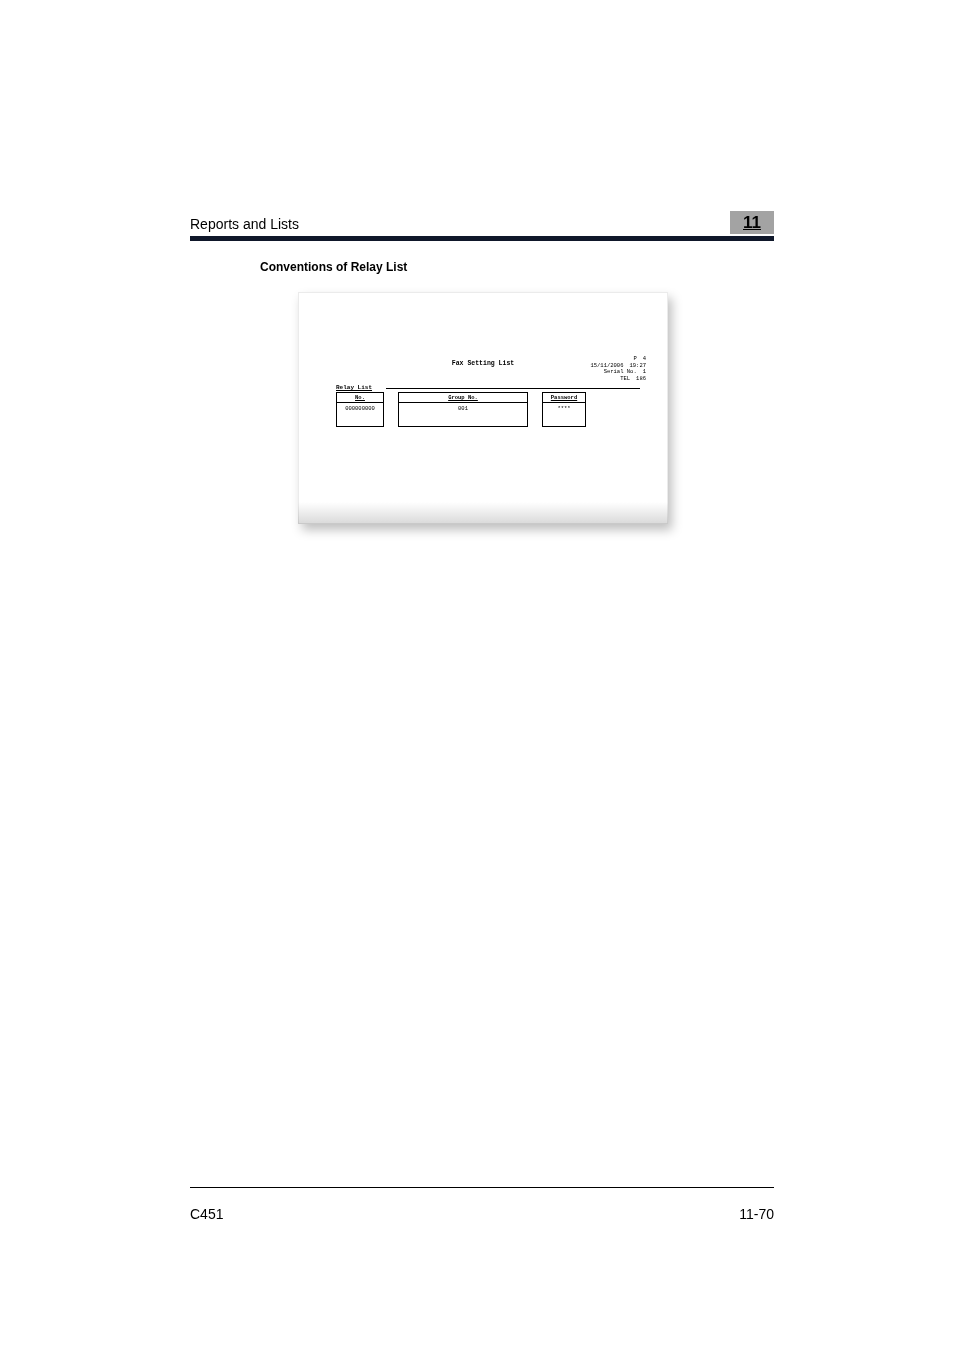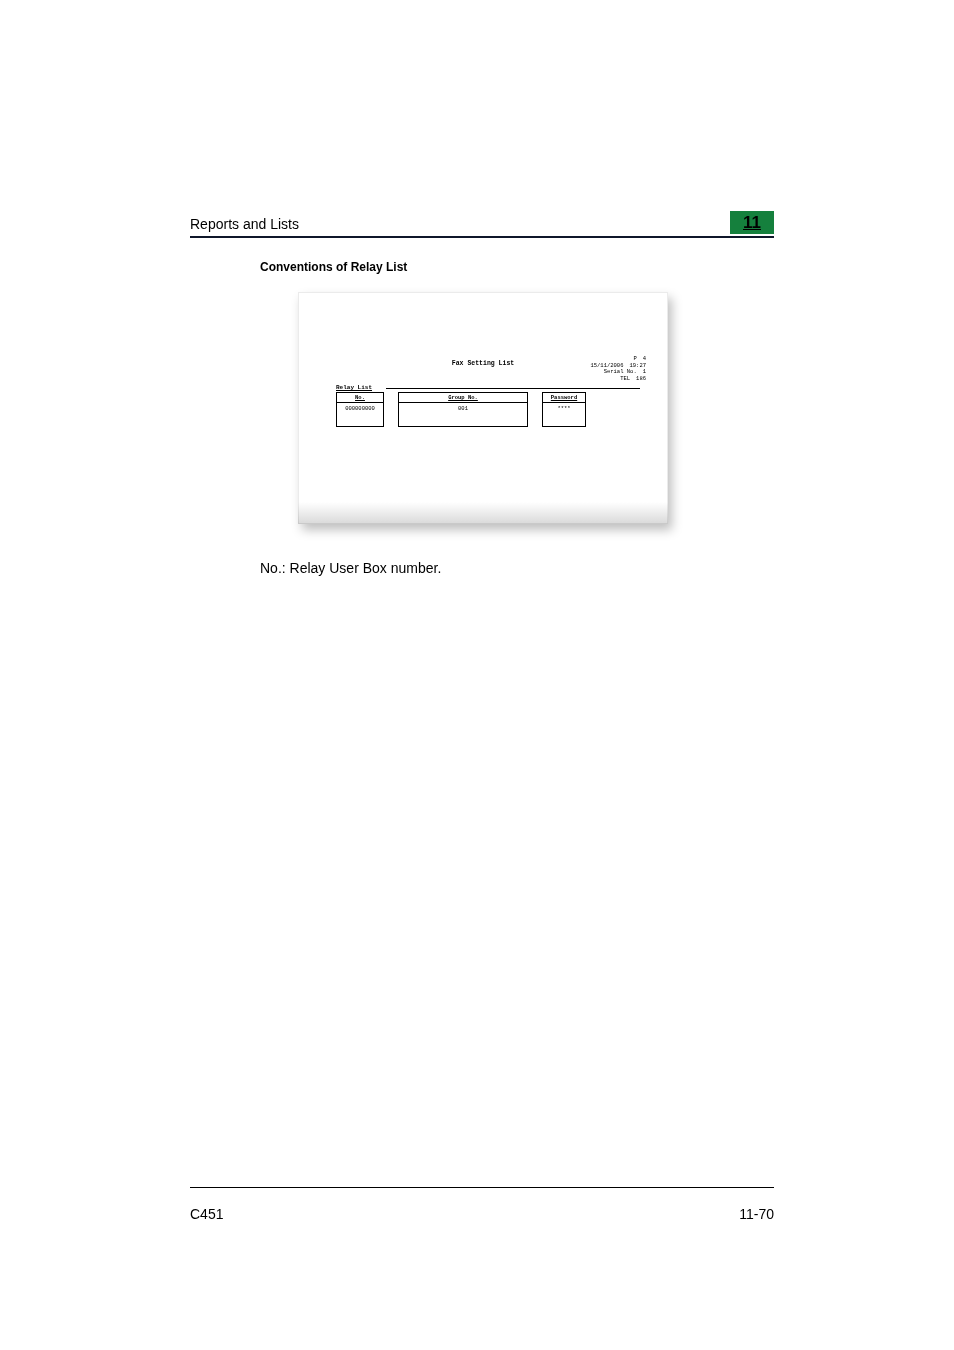--- a/index.html
+++ b/index.html
@@ -19,38 +19,38 @@
   }
   
   .header {
     position: absolute;
     top: 208px;
     left: 190px;
     right: 180px;
     display: flex;
     justify-content: space-between;
     align-items: flex-end;
-    border-bottom: 2px solid #0f172a;
+    border-bottom: 5px solid #0f172a;
     padding-bottom: 4px;
   }
   .header-left {
     font-size: 14px;
   }
   .header-right {
     position: relative;
     height: 24px;
     width: 50px;
   }
   .header-right .chapter-box {
     position: absolute;
     right: 0;
     bottom: -2px;
     width: 44px;
     height: 23px;
-    background: #15803d;
+    background: #a3a3a3;
     display: flex;
     align-items: center;
     justify-content: center;
     font-weight: bold;
     font-size: 17px;
   }
   .header-right .chapter-box .under {
     text-decoration: underline;
   }
 
@@ -235,21 +235,20 @@
           <div class="cell group">001</div>
           <div class="spacer"></div>
           <div class="cell pass">****</div>
         </div>
       </div>
     </div>
     <div class="fax-shadow"></div>
   </div>
 
   <div class="body-text">
-    <p>No.: Relay User Box number.</p>
   </div>
 
   <div class="footer">
     <span>C451</span>
     <span>11-70</span>
   </div>
 
 </div>
 
 </body></html>

